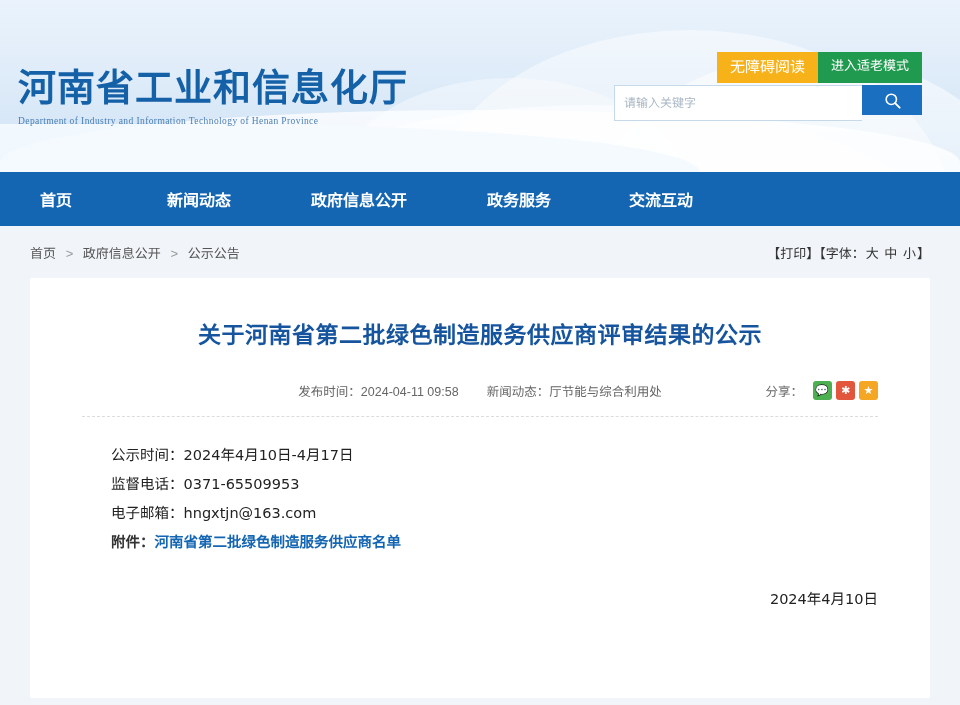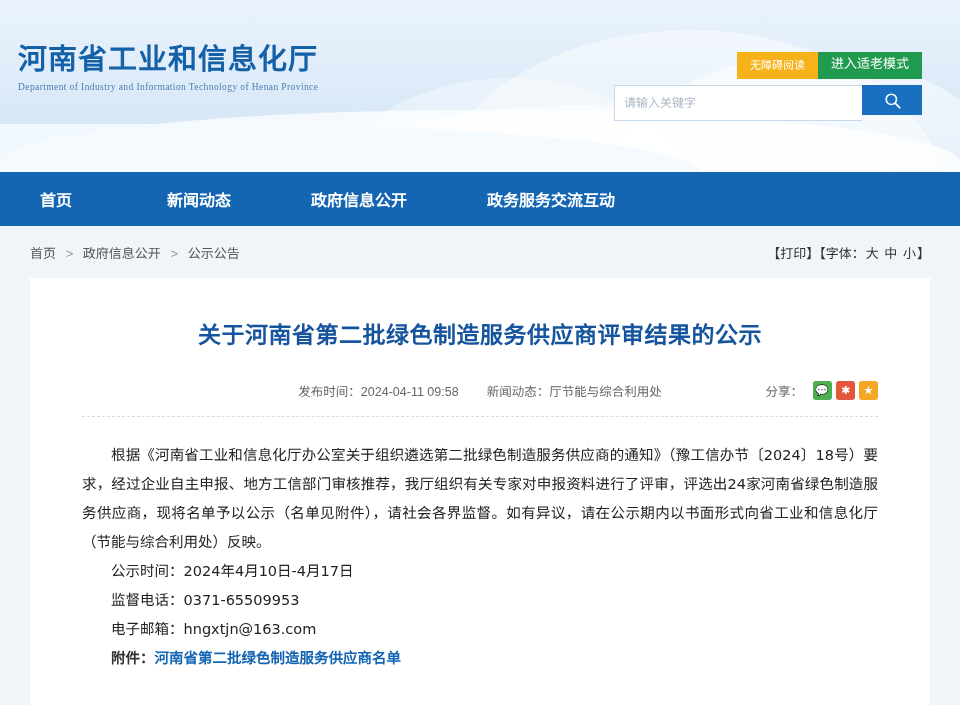--- a/index.html
+++ b/index.html
@@ -38,35 +38,36 @@
     background: #f4f9fe;
     border-radius: 0 60% 0 0 / 0 100% 0 0;
     opacity: .9;
   }
 
   .logo-wrap {
     position: absolute; left: 18px; top: 44px;
     z-index: 5;
   }
   .logo-cn {
-    font-size: 29px; font-weight: bold; color: #1461a8;
+    font-size: 38px; font-weight: bold; color: #1461a8;
     letter-spacing: 1px; line-height: 1.1;
     font-family: "DejaVu Sans", "Liberation Sans", sans-serif;
+    margin-top: 24px;
   }
   .logo-en {
     margin-top: 6px;
     font-size: 9.5px; color: #4a7fb5; letter-spacing: .4px;
     font-family: "Liberation Serif", serif;
   }
 
   .top-btns {
     position: absolute; right: 38px; top: 52px; display: flex; z-index: 5;
   }
   .btn-access {
-    background: #f7b21a; color: #ffffff; font-size: 11px;
+    background: #f7b21a; color: #ffffff; font-size: 15px;
     padding: 5px 13px 6px; border: 0; cursor: pointer; line-height: 1.3;
   }
   .btn-elder {
     background: #1f9a4e; color: #ffffff; font-size: 13px;
     padding: 4px 13px 6px; border: 0; cursor: pointer; line-height: 1.3;
   }
 
   .search-box {
     position: absolute; right: 38px; top: 85px; display: flex; z-index: 5;
   }
@@ -91,21 +92,21 @@
     width: 960px; display: flex; align-items: center;
     padding-left: 40px;
   }
   .nav-item {
     color: #ffffff; font-size: 16px; font-weight: bold;
     cursor: pointer; white-space: nowrap;
   }
   .nav-item.i0 { margin-right: 95px; }
   .nav-item.i1 { margin-right: 80px; }
   .nav-item.i2 { margin-right: 80px; }
-  .nav-item.i3 { }
+  .nav-item.i3 { margin-right: 78px; }
 
   
   .page-bg { background: #f1f5f9; padding-bottom: 0; min-height: 479px; }
 
   .crumb-row {
     width: 900px; margin: 0 auto; height: 52px;
     display: flex; align-items: center; justify-content: space-between;
   }
   .crumb { font-size: 13px; color: #555; }
   .crumb a { color: #555; text-decoration: none; cursor: pointer; }
@@ -229,21 +230,20 @@
           <span class="share-ic ic-wechat">💬</span>
           <span class="share-ic ic-weibo">✱</span>
           <span class="share-ic ic-star">★</span>
         </span>
       </span>
     </div>
 
     <div class="divider"></div>
 
     <div class="content">
-      <p class="p-indent">根据《河南省工业和信息化厅办公室关于组织遴选第二批绿色制造服务供应商的通知》（豫工信办节〔2024〕18号）要求，经过企业自主申报、地方工信部门审核推荐，我厅组织有关专家对申报资料进行了评审，评选出24家河南省绿色制造服务供应商，现将名单予以公示（名单见附件），请社会各界监督。如有异议，请在公示期内以书面形式向省工业和信息化厅（节能与综合利用处）反映。</p>
       <p class="p-line">公示时间：2024年4月10日-4月17日</p>
       <p class="p-line">监督电话：0371-65509953</p>
       <p class="p-line">电子邮箱：hngxtjn@163.com</p>
       <p class="attach"><span class="lbl">附件：</span><span>河南省第二批绿色制造服务供应商名单</span></p>
       <div class="sign">2024年4月10日</div>
     </div>
   </div>
 </div>
 
 </body></html>

